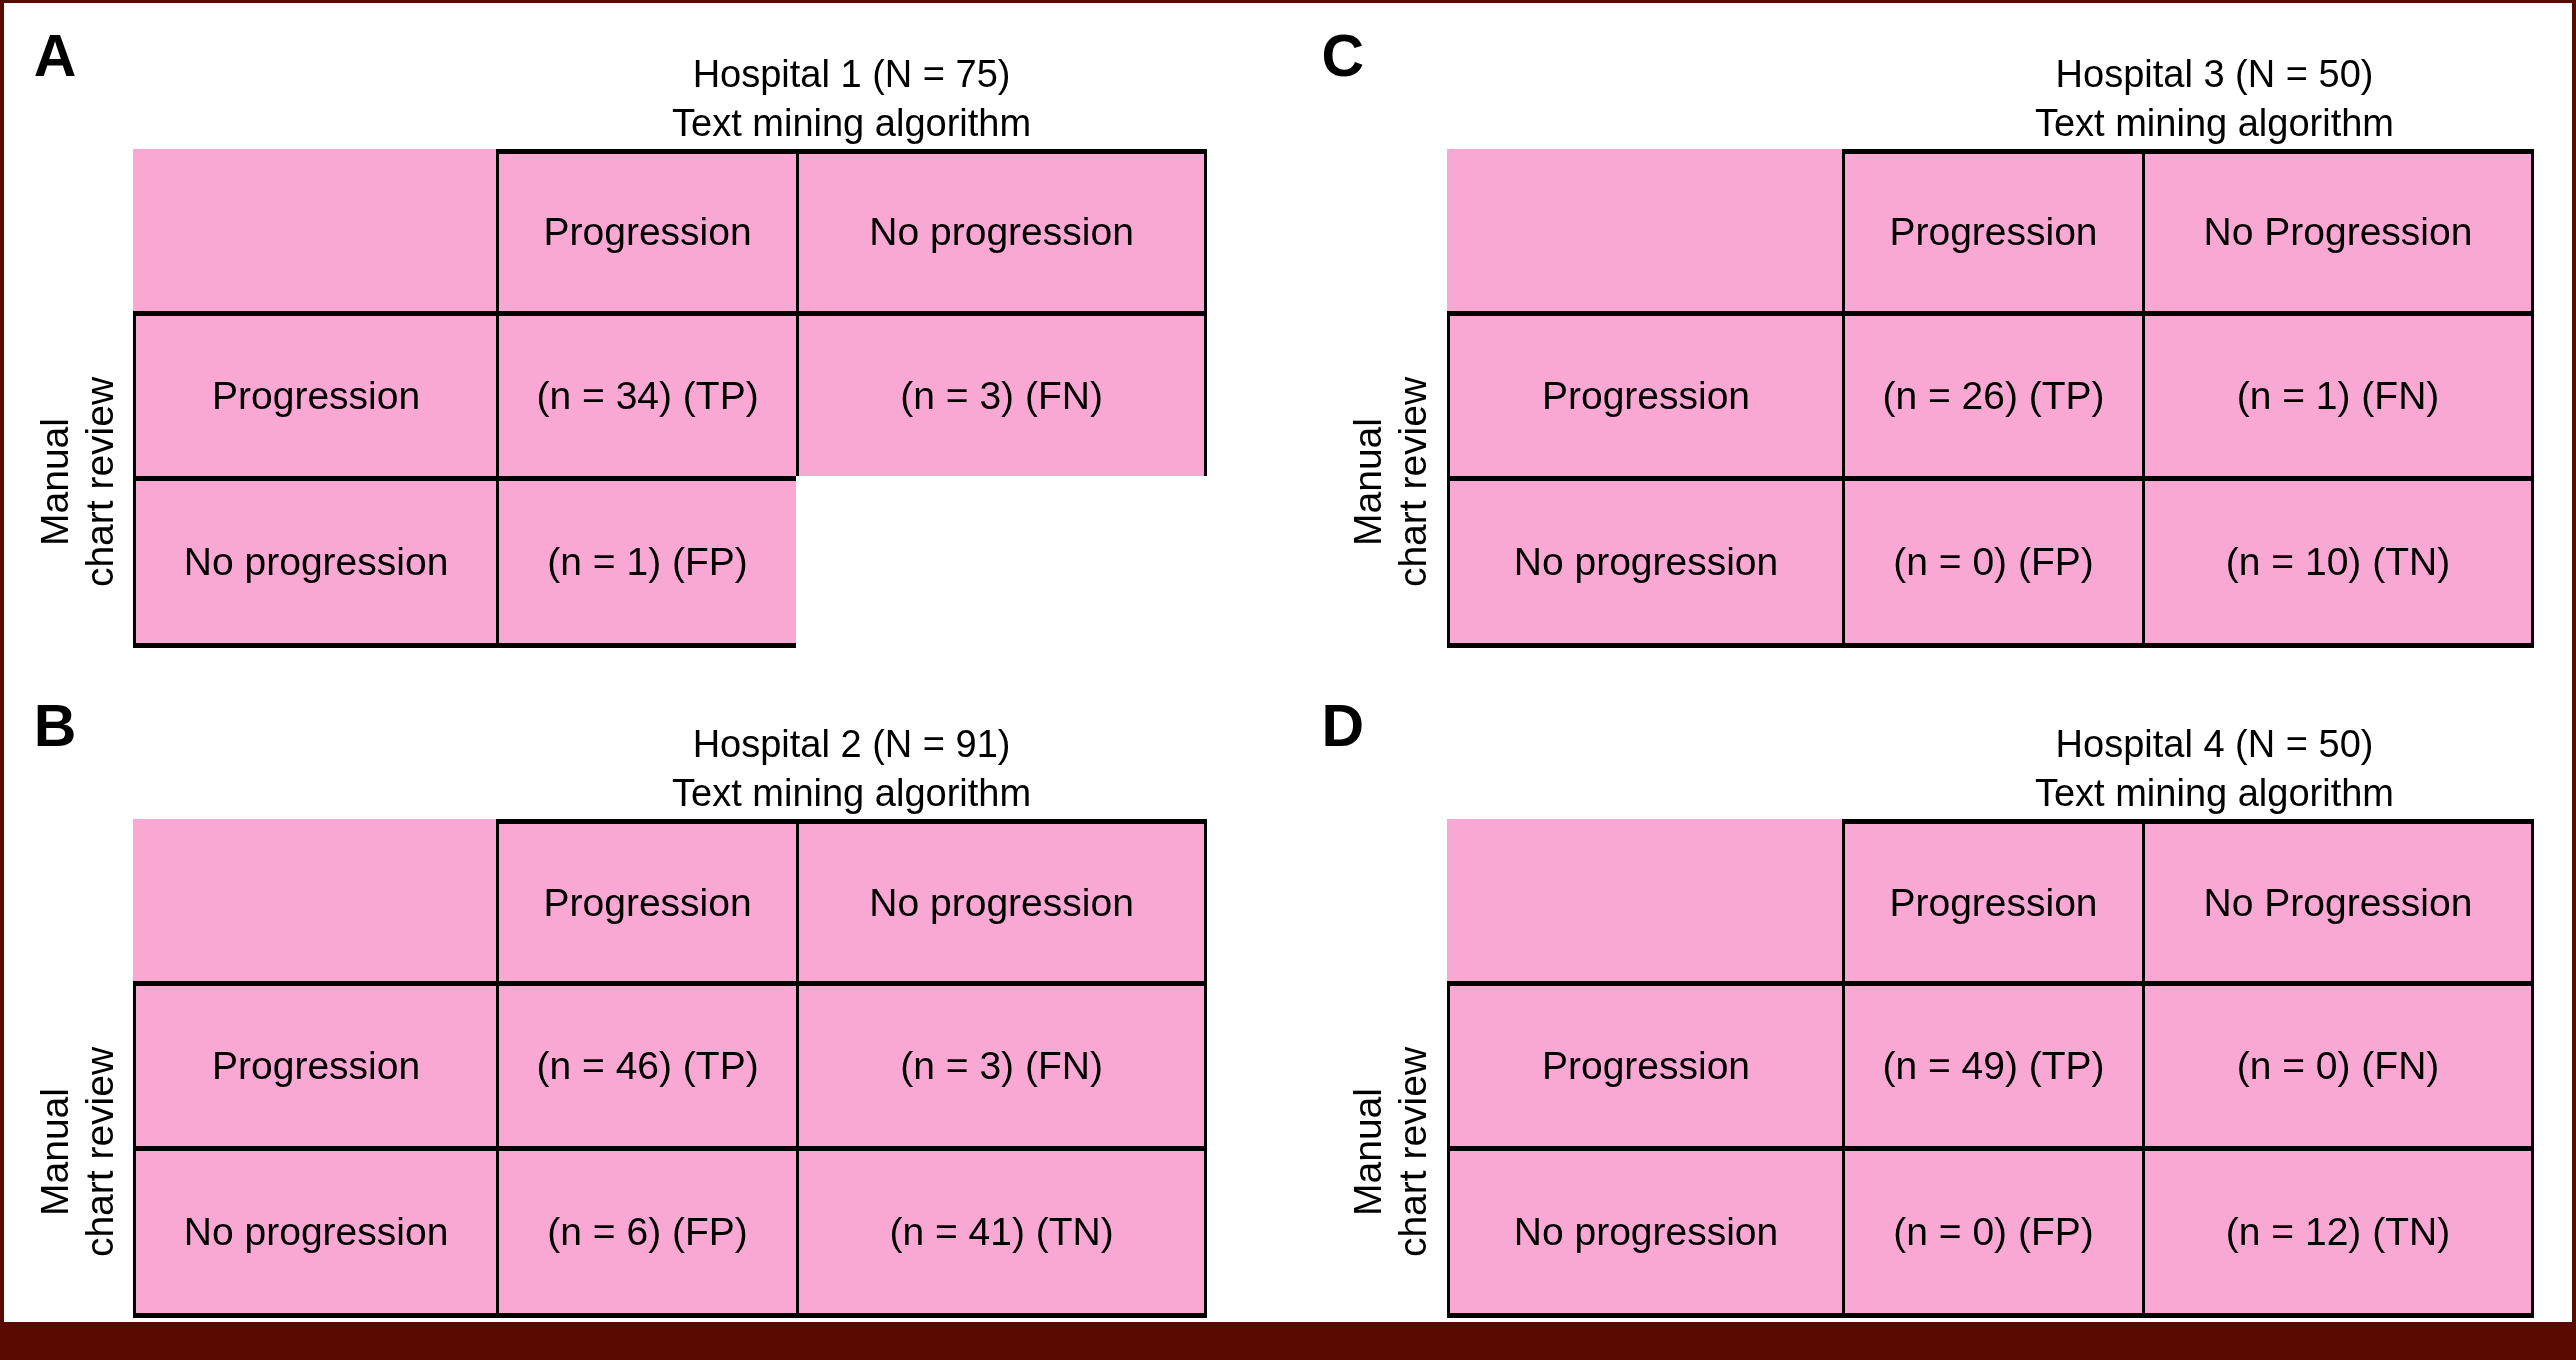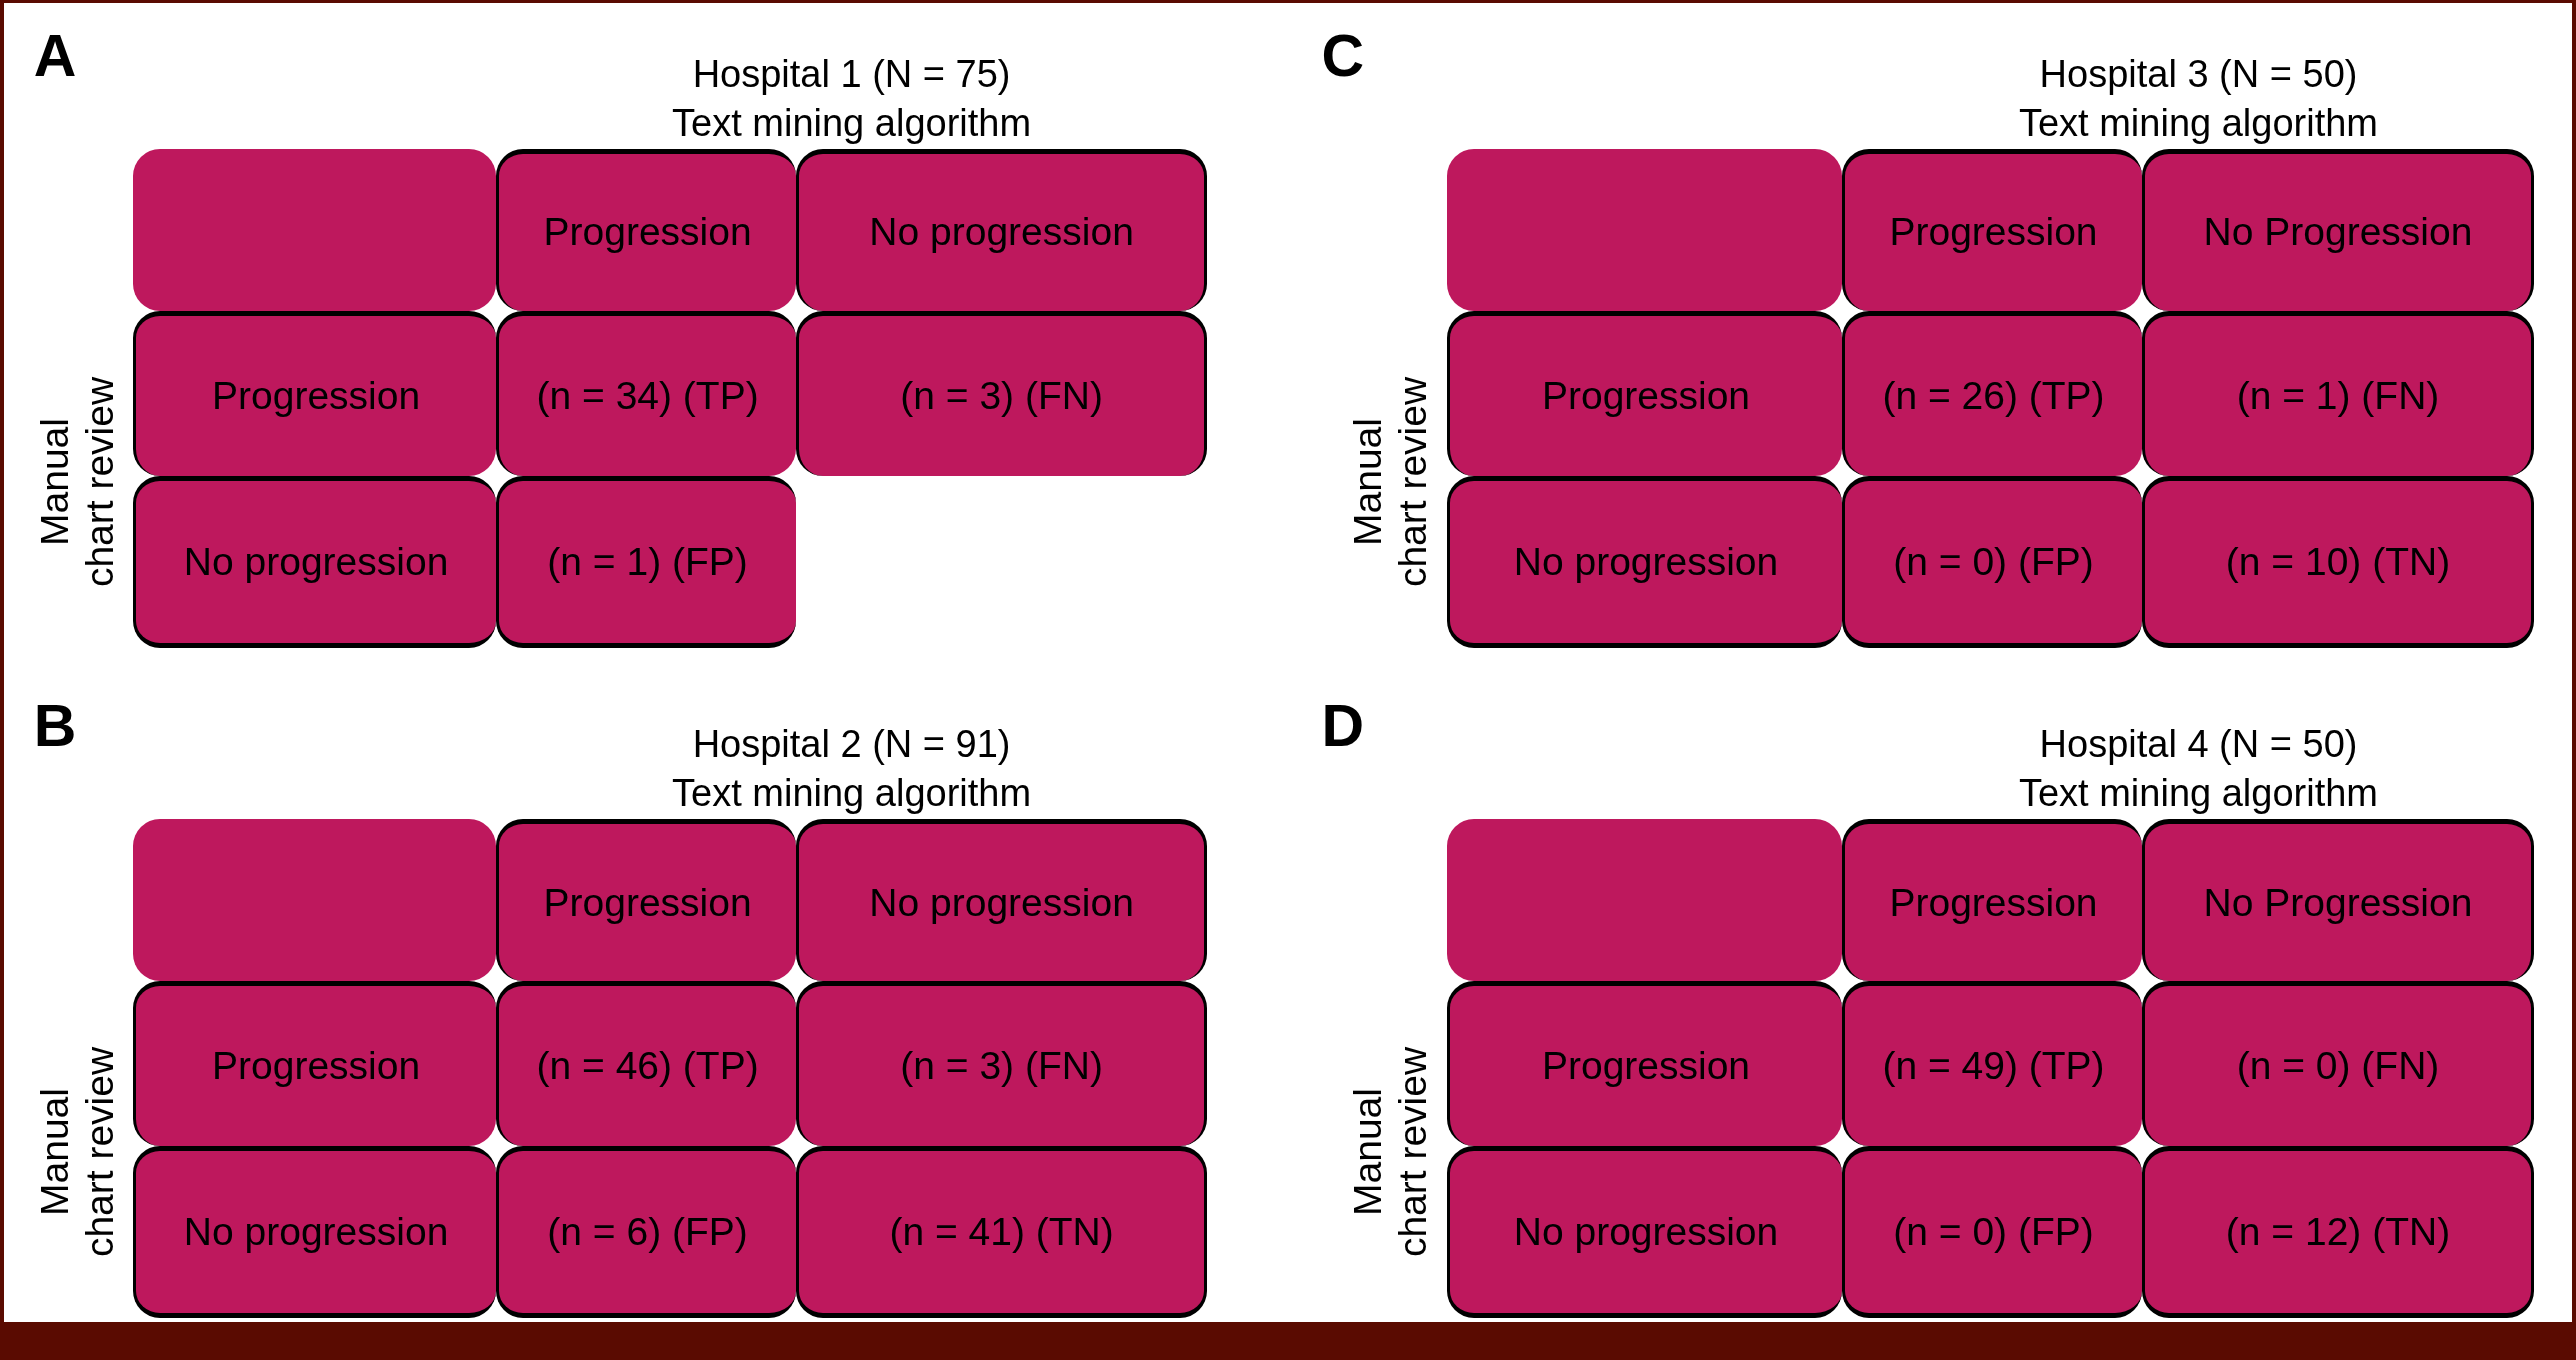--- a/index.html
+++ b/index.html
@@ -27,34 +27,34 @@
   .panel-label {
     position: absolute; left: 27.6px; top: 23px;
     font-size: 59px; font-weight: bold; line-height: 1;
   }
   .panel-title {
     position: absolute; top: 46px;
     text-align: center; font-size: 38px; line-height: 49px;
     white-space: nowrap;
   }
   .left-col  .panel-title { left: 490px; width: 711px; }
-  .right-col .panel-title { left: 558px; width: 693px; }
+  .right-col .panel-title { left: 574px; width: 693px; }
 
   .matrix {
     position: absolute; top: 145px;
     display: grid;
     grid-template-rows: 162px 165px 172px;
   }
   .left-col  .matrix { left: 127px; grid-template-columns: 363px 300px 411px; }
   .right-col .matrix { left: 153px; grid-template-columns: 395px 300px 392px; }
 
   .cell {
     display: flex; align-items: center; justify-content: center;
     font-size: 39px; box-sizing: border-box;
-    background: #be185d; text-align: left; border-radius: 27px;
+    background: #f9a8d4; text-align: left;
   }
   .bt  { border-top: 5.5px solid #000; }
   .bb  { border-bottom: 5.5px solid #000; }
   .blt { border-left: 3.7px solid #000; }
   .brt { border-right: 3.7px solid #000; }
 
   .row-axis { position: absolute; width: 0; height: 0; }
   .left-col  .row-axis { left: 71px; top: 478px; }
   .right-col .row-axis { left: 96px; top: 478px; }
   .row-axis-text {

